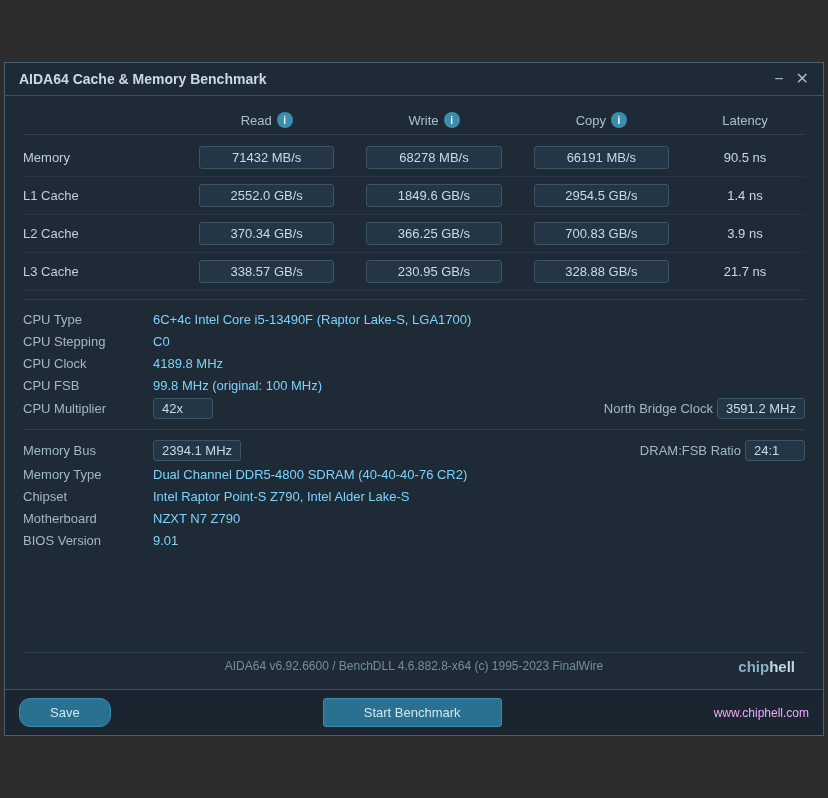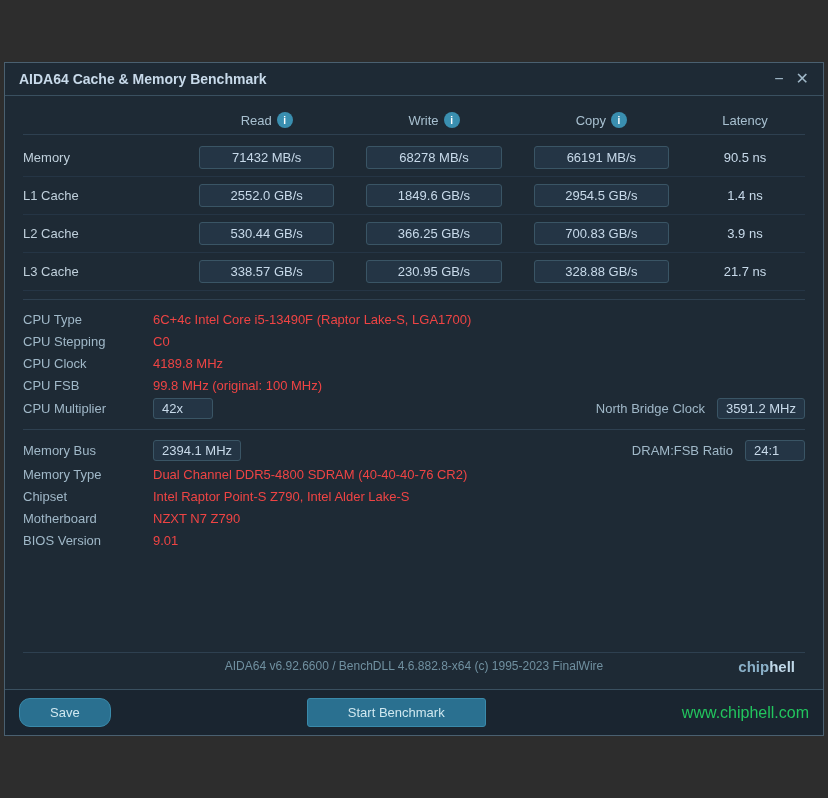--- a/index.html
+++ b/index.html
@@ -137,21 +137,21 @@
       padding: 2px 0;
       min-height: 22px;
     }
     .info-label {
       width: 130px;
       color: #a0b8c8;
       font-size: 13px;
       flex-shrink: 0;
     }
     .info-value {
-      color: #ef4444;
+      color: #7dd3fc;
       font-size: 13px;
     }
     .info-value-box {
       background: #243545;
       border: 1px solid #3a5565;
       border-radius: 3px;
       padding: 2px 8px;
       font-size: 13px;
       color: #c8daea;
       min-width: 60px;
@@ -164,21 +164,21 @@
       width: 100%;
     }
     .info-left {
       display: flex;
       align-items: center;
       flex: 1;
     }
     .info-right {
       display: flex;
       align-items: center;
-      gap: 12px;
+      gap: 4px;
     }
     .info-right-label {
       color: #a0b8c8;
       font-size: 13px;
     }
     
     .footer-text {
       text-align: center;
       color: #7090a0;
       font-size: 12px;
@@ -217,22 +217,22 @@
     .btn-benchmark {
       background: #2a7090;
       border: 1px solid #3a8aaa;
       border-radius: 3px;
       color: #d0e8f0;
       font-size: 13px;
       padding: 6px 40px;
       cursor: pointer;
     }
     .footer-url {
-      color: #22c55e;
-      font-size: 16px;
+      color: #f0abfc;
+      font-size: 12px;
     }
     .spacer { flex: 1; }
   </style>
 </head>
 <body>
 
 <div class="window">
 
   <div class="title-bar">
     <span class="title-bar-title">AIDA64 Cache &amp; Memory Benchmark</span>
@@ -273,21 +273,21 @@
   </div>
         <div class="bench-row">
     <span class="bench-label">L1 Cache</span>
     <div class="bench-value-box">2552.0 GB/s</div>
     <div class="bench-value-box">1849.6 GB/s</div>
     <div class="bench-value-box">2954.5 GB/s</div>
     <div class="bench-latency">1.4 ns</div>
   </div>
         <div class="bench-row">
     <span class="bench-label">L2 Cache</span>
-    <div class="bench-value-box">530.44 GB/s</div>
+    <div class="bench-value-box">370.34 GB/s</div>
     <div class="bench-value-box">366.25 GB/s</div>
     <div class="bench-value-box">700.83 GB/s</div>
     <div class="bench-latency">3.9 ns</div>
   </div>
         <div class="bench-row">
     <span class="bench-label">L3 Cache</span>
     <div class="bench-value-box">338.57 GB/s</div>
     <div class="bench-value-box">230.95 GB/s</div>
     <div class="bench-value-box">328.88 GB/s</div>
     <div class="bench-latency">21.7 ns</div>

